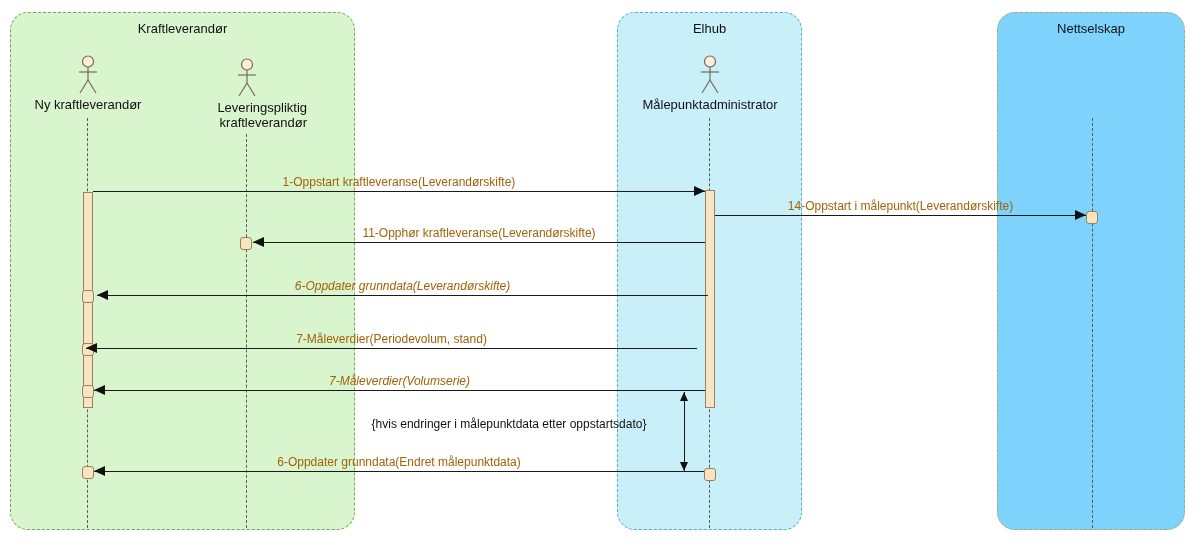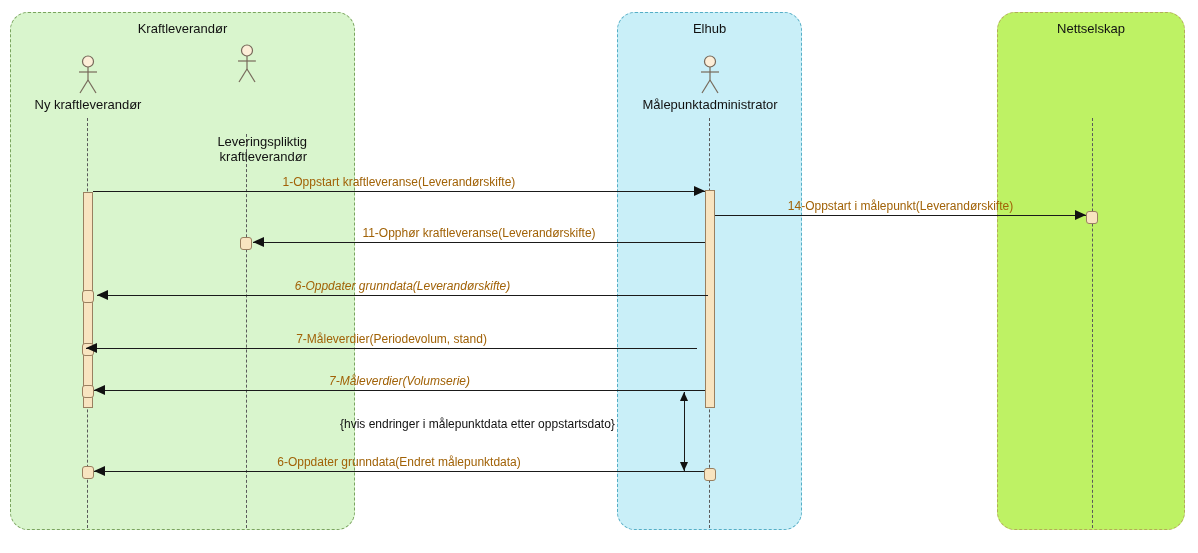--- a/index.html
+++ b/index.html
@@ -3,40 +3,40 @@
 <meta charset="utf-8">
 <style>
   html,body{margin:0;padding:0;background:#ffffff;}
   .canvas{
     position:relative;width:1198px;height:553px;background:#fff;overflow:hidden;
     font-family:"Liberation Sans","DejaVu Sans",sans-serif;color:#1a1a1a;
   }
   .pool{position:absolute;border:1px dashed;border-radius:18px;box-sizing:border-box;z-index:1;}
   .pool-green{left:10px;top:12px;width:345px;height:518px;background:#d9f5cd;border-color:#7aa45e;}
   .pool-cyan{left:617px;top:12px;width:185px;height:518px;background:#c9eff8;border-color:#55aec6;}
-  .pool-yellow{left:997px;top:12px;width:188px;height:518px;background:#bef264;border-color:#b3ab5a;}
+  .pool-yellow{left:997px;top:12px;width:188px;height:518px;background:#7dd3fc;border-color:#b3ab5a;}
   .pool-title{text-align:center;padding-top:8px;font-size:13px;color:#111;}
   .actor{position:absolute;z-index:4;display:flex;flex-direction:column;align-items:center;}
   .actor-label{font-size:13px;text-align:right;line-height:15px;margin-top:2px;color:#111;}
   .lifeline{position:absolute;width:0;border-left:1px dashed #5a5a5a;z-index:2;}
   .activation{position:absolute;background:#f8e4c0;border:1px solid #9a8060;box-sizing:border-box;z-index:4;}
   .activation.small{width:12px;height:13px;border-radius:3px;}
   .msg{position:absolute;z-index:5;height:17px;}
   .msg-label{font-size:12px;text-align:center;white-space:nowrap;margin-bottom:2px;line-height:13px;color:#a16207;}
   .msg-line{position:relative;height:1px;background:#1a1a1a;}
   .arrowhead-right{position:absolute;right:0;top:-5px;width:0;height:0;
     border-top:5px solid transparent;border-bottom:5px solid transparent;border-left:11px solid #111;}
   .arrowhead-left{position:absolute;left:0;top:-5px;width:0;height:0;
     border-top:5px solid transparent;border-bottom:5px solid transparent;border-right:11px solid #111;}
   .duration-arrow{position:absolute;width:0;border-left:1px solid #1a1a1a;z-index:3;}
   .duration-arrow .up{position:absolute;top:0;left:-5px;width:0;height:0;
     border-left:4.5px solid transparent;border-right:4.5px solid transparent;border-bottom:9px solid #111;}
   .duration-arrow .down{position:absolute;bottom:0;left:-5px;width:0;height:0;
     border-left:4.5px solid transparent;border-right:4.5px solid transparent;border-top:9px solid #111;}
-  .constraint-label{position:absolute;font-size:12px;text-align:left;white-space:nowrap;z-index:5;color:#111;}
+  .constraint-label{position:absolute;font-size:12px;text-align:center;white-space:nowrap;z-index:5;color:#111;}
 </style>
 </head>
 <body>
 
 <div class="canvas">
 
   <div class="pool pool-green">
     <div class="pool-title">Kraftleverandør</div>
   </div>
   <div class="pool pool-cyan">
@@ -55,21 +55,21 @@
     <svg width="24" height="40" viewBox="0 0 24 40">
       <circle cx="12" cy="6.5" r="5.5" fill="#fdeed8" stroke="#77695a" stroke-width="1.2"></circle>
       <line x1="12" y1="12" x2="12" y2="25" stroke="#77695a" stroke-width="1.2"></line>
       <line x1="3" y1="17" x2="21" y2="17" stroke="#77695a" stroke-width="1.2"></line>
       <line x1="12" y1="25" x2="4" y2="38" stroke="#77695a" stroke-width="1.2"></line>
       <line x1="12" y1="25" x2="20" y2="38" stroke="#77695a" stroke-width="1.2"></line>
     </svg>
     <div class="actor-label">Ny kraftleverandør</div>
   </div>
 
-  <div class="actor" style="left:187px;top:44px;width:120px;gap:48px;">
+  <div class="actor" style="left:187px;top:58px;width:120px;">
     <svg width="24" height="40" viewBox="0 0 24 40">
       <circle cx="12" cy="6.5" r="5.5" fill="#fdeed8" stroke="#77695a" stroke-width="1.2"></circle>
       <line x1="12" y1="12" x2="12" y2="25" stroke="#77695a" stroke-width="1.2"></line>
       <line x1="3" y1="17" x2="21" y2="17" stroke="#77695a" stroke-width="1.2"></line>
       <line x1="12" y1="25" x2="4" y2="38" stroke="#77695a" stroke-width="1.2"></line>
       <line x1="12" y1="25" x2="20" y2="38" stroke="#77695a" stroke-width="1.2"></line>
     </svg>
     <div class="actor-label">Leveringspliktig kraftleverandør</div>
   </div>
 

